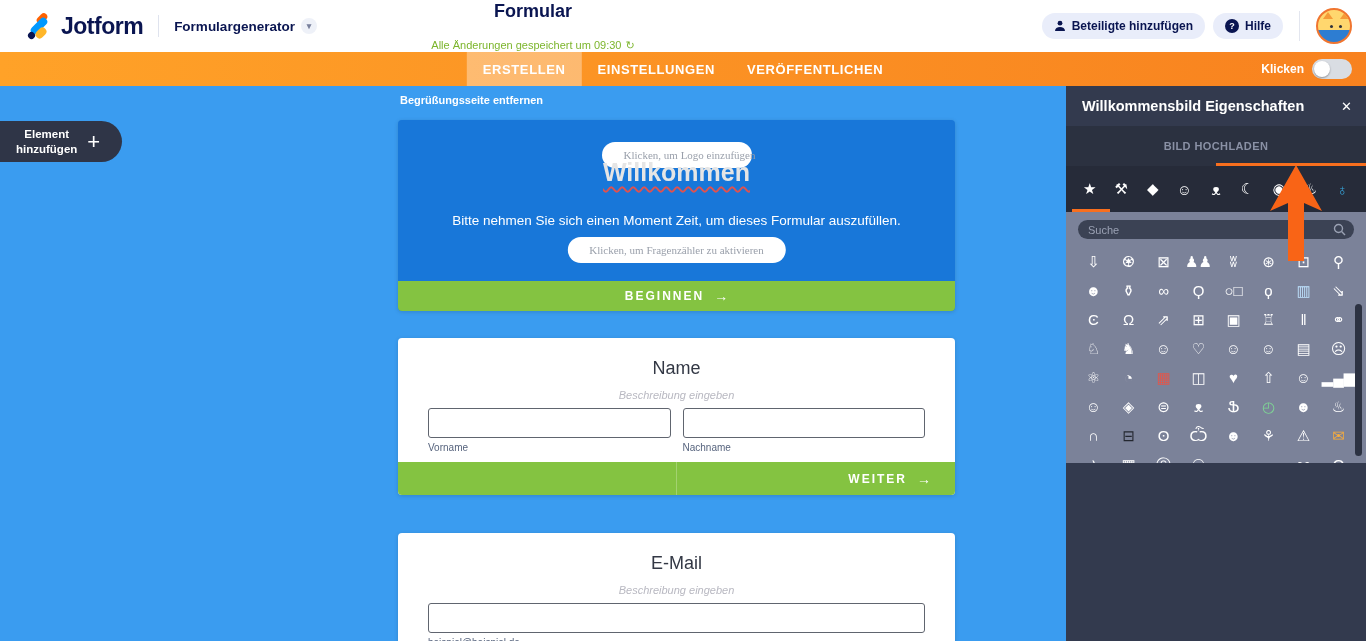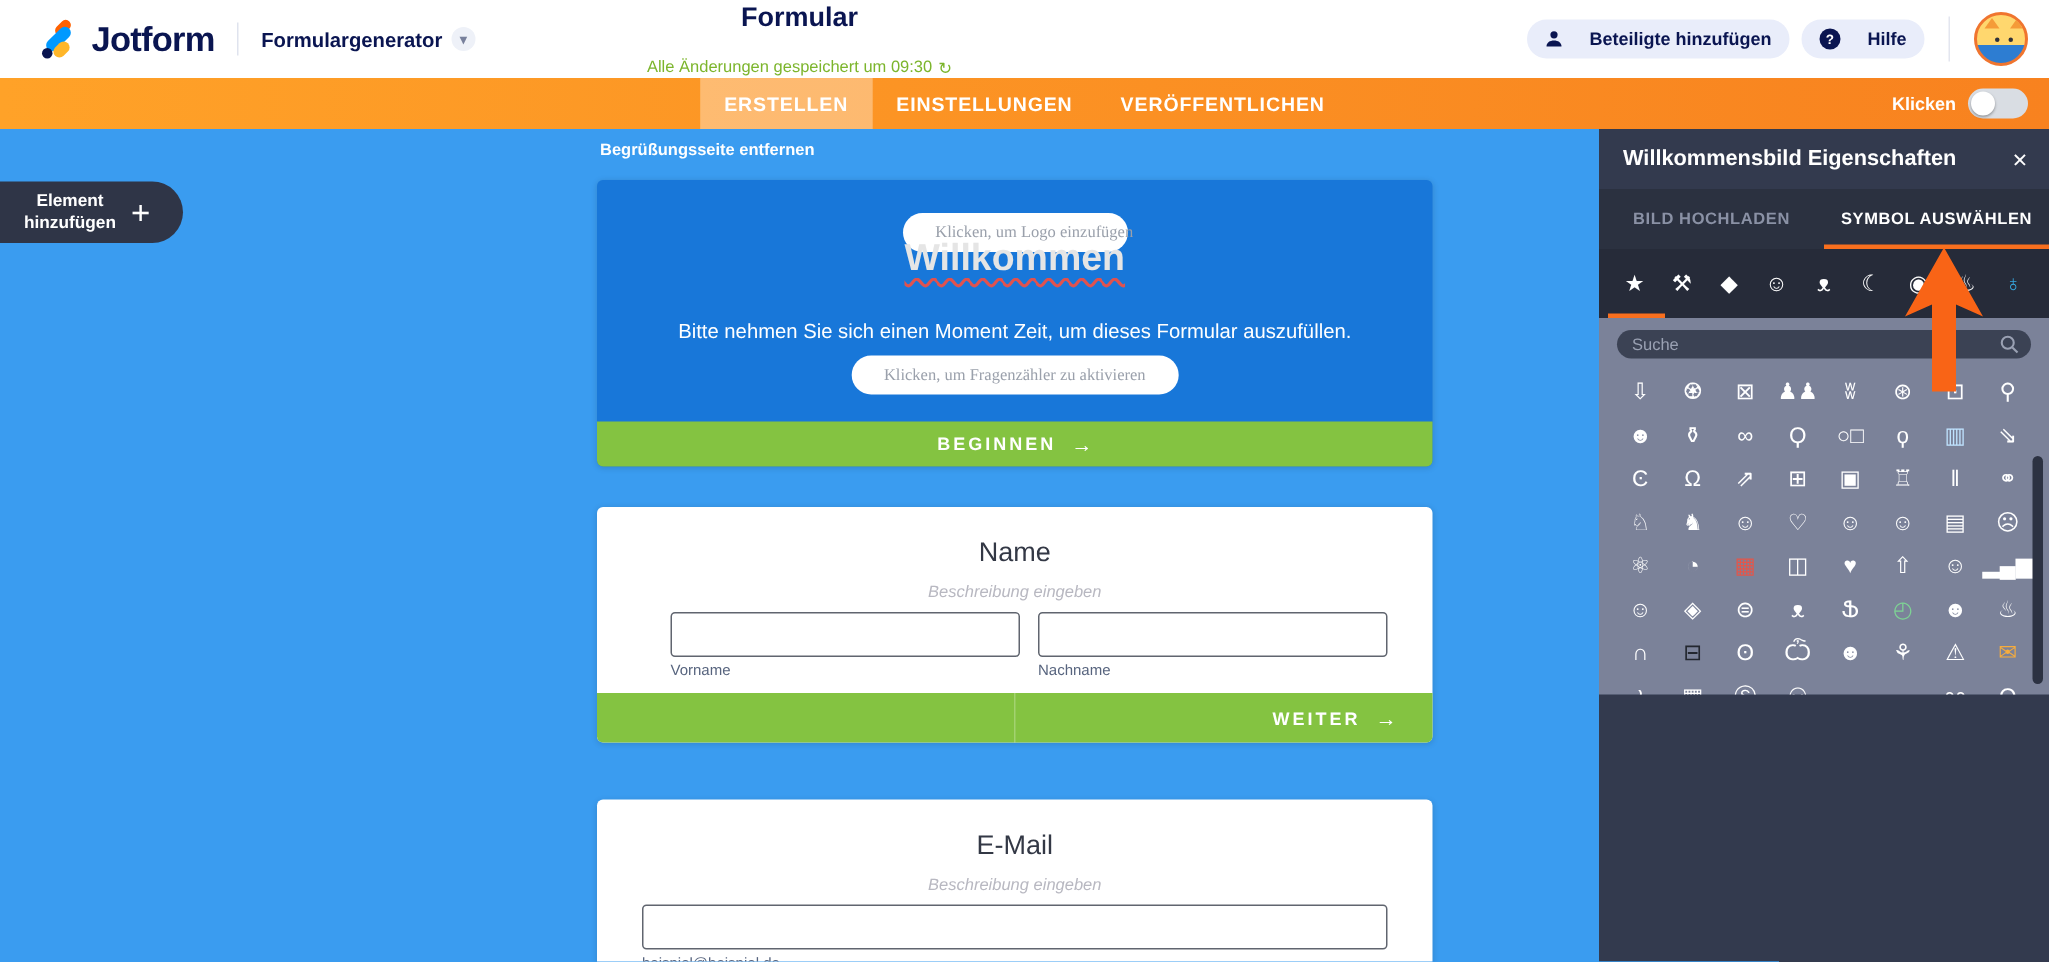--- a/index.html
+++ b/index.html
@@ -15,21 +15,21 @@
   .lm3 { width:12px; height:8px; background:#ffb629; transform:rotate(-45deg); left:9px; top:16px; }
   .lm4 { width:7px; height:7px; background:#0a1551; transform:rotate(-45deg); left:2px; top:19px; border-radius:2px; }
   .logotext { font-size:23px; font-weight:800; color:#0a1551; letter-spacing:-0.5px; }
   .hdivider { width:1px; height:22px; background:#dfe3ee; margin:0 15px; }
   .product { font-size:13.5px; font-weight:600; color:#0a1551; display:flex; align-items:center; gap:6px; cursor:pointer; }
   .caret-circle { width:16px; height:16px; border-radius:50%; background:#eef1f8; color:#78809c; font-size:9px; display:flex; align-items:center; justify-content:center; }
   .hcenter { position:absolute; left:0; right:300px; top:0; height:52px; display:flex; flex-direction:column; align-items:center; justify-content:center; pointer-events:none; }
   .form-title { font-size:18px; font-weight:700; color:#0a1551; }
   .save-status { font-size:11px; color:#7cb52c; margin-top:17px; display:flex; gap:4px; align-items:center; }
   .hright { position:absolute; right:0; top:0; height:52px; display:flex; align-items:center; padding-right:14px; gap:8px; }
-  .pill-btn { background:#e9edfa; border:none; height:26px; border-radius:14px; padding:0 12px; display:flex; align-items:center; gap:18px; font-size:12px; font-weight:700; color:#0a1551; font-family:inherit; cursor:pointer; }
+  .pill-btn { background:#e9edfa; border:none; height:26px; border-radius:14px; padding:0 12px; display:flex; align-items:center; gap:6px; font-size:12px; font-weight:700; color:#0a1551; font-family:inherit; cursor:pointer; }
   .person-glyph svg { display:block; }
   .q-circle { width:14px; height:14px; border-radius:50%; background:#0a1551; color:#fff; font-size:9px; font-weight:700; display:flex; align-items:center; justify-content:center; }
   .hr-divider { width:1px; height:30px; background:#e3e6ef; margin:0 8px; }
   .avatar { width:36px; height:36px; border-radius:50%; border:2px solid #f0752f; background:linear-gradient(180deg,#ffd76e 0%,#ffd76e 62%,#2d7dd2 62%,#2d7dd2 100%); position:relative; overflow:hidden; cursor:pointer; }
   .avatar .eye { position:absolute; width:3px; height:3px; background:#30323a; border-radius:50%; top:15px; }
   .avatar .eye.l { left:12px; } .avatar .eye.r { left:21px; }
   .avatar .ear { position:absolute; width:0; height:0; border-left:5px solid transparent; border-right:5px solid transparent; border-bottom:7px solid #f59b38; top:2px; }
   .avatar .ear.l { left:5px; } .avatar .ear.r { left:22px; }
 
   
@@ -59,21 +59,21 @@
   .wtitle span { text-decoration:underline; text-decoration-style:wavy; text-decoration-color:#e0524f; text-decoration-thickness:2px; text-underline-offset:5px; }
   .wsubtitle { position:absolute; top:93px; width:100%; text-align:center; color:#fff; font-size:13.5px; }
   .green-footer { position:absolute; left:0; bottom:0; width:100%; height:30px; background:#84c341; border-radius:0 0 4px 4px; display:flex; align-items:center; justify-content:center; color:#fff; font-size:12px; font-weight:700; letter-spacing:2px; cursor:pointer; }
   .green-footer .arr { margin-left:10px; letter-spacing:0; font-weight:400; font-size:14px; }
 
   .white-card { position:absolute; left:0; width:557px; background:#fff; border-radius:4px; box-shadow:0 1px 4px rgba(0,0,0,0.15); cursor:pointer; }
   .name-card { top:252px; height:157px; }
   .email-card { top:447px; height:170px; }
   .card-title { text-align:center; font-size:18px; color:#333845; margin-top:20px; }
   .card-desc { text-align:center; font-size:11px; font-style:italic; color:#b8b8c1; margin-top:10px; }
-  .fields-row { position:absolute; left:30px; right:30px; top:70px; display:flex; gap:12px;margin-left:19px; }
+  .fields-row { position:absolute; left:30px; right:30px; top:70px; display:flex; gap:12px; }
   .field { flex:1; }
   .field input { width:100%; height:30px; border:1px solid #60656f; border-radius:3px; background:#fff; font-family:inherit; font-size:13px; padding:0 8px; }
   .sublabel { font-size:10px; color:#57647e; margin-top:4px; }
   .split-footer { position:absolute; left:0; bottom:0; width:100%; height:33px; background:#84c341; border-radius:0 0 4px 4px; display:flex; cursor:pointer; }
   .split-footer .half { flex:1; position:relative; }
   .split-footer .half.right { border-left:1px solid rgba(255,255,255,0.25); }
   .weiter { position:absolute; right:24px; top:0; height:33px; display:flex; align-items:center; color:#fff; font-size:12px; font-weight:700; letter-spacing:2px; }
   .weiter .arr { margin-left:10px; letter-spacing:0; font-weight:400; font-size:14px; }
   .email-fields { position:absolute; left:30px; right:30px; top:70px; }
   .email-fields input { width:100%; height:30px; border:1px solid #60656f; border-radius:3px; font-family:inherit; font-size:13px; padding:0 8px; }
@@ -219,21 +219,20 @@
   </div>
 </div>
 
 <div class="panel">
   <div class="panel-header">
     <span class="panel-title">Willkommensbild Eigenschaften</span>
     <button class="panel-close">✕</button>
   </div>
   <div class="panel-tabs">
     <div class="ptab">BILD HOCHLADEN</div>
-    <div class="ptab active">SYMBOL AUSWÄHLEN</div>
     <div class="ptab-underline"></div>
   </div>
   <div class="cat-row" id="cat-row">
     <div class="cat-underline"></div>
   <span class="cat-icon active">★</span>
       <span class="cat-icon">⚒</span>
       <span class="cat-icon">◆</span>
       <span class="cat-icon">☺</span>
       <span class="cat-icon">ᴥ</span>
       <span class="cat-icon">☾</span>

